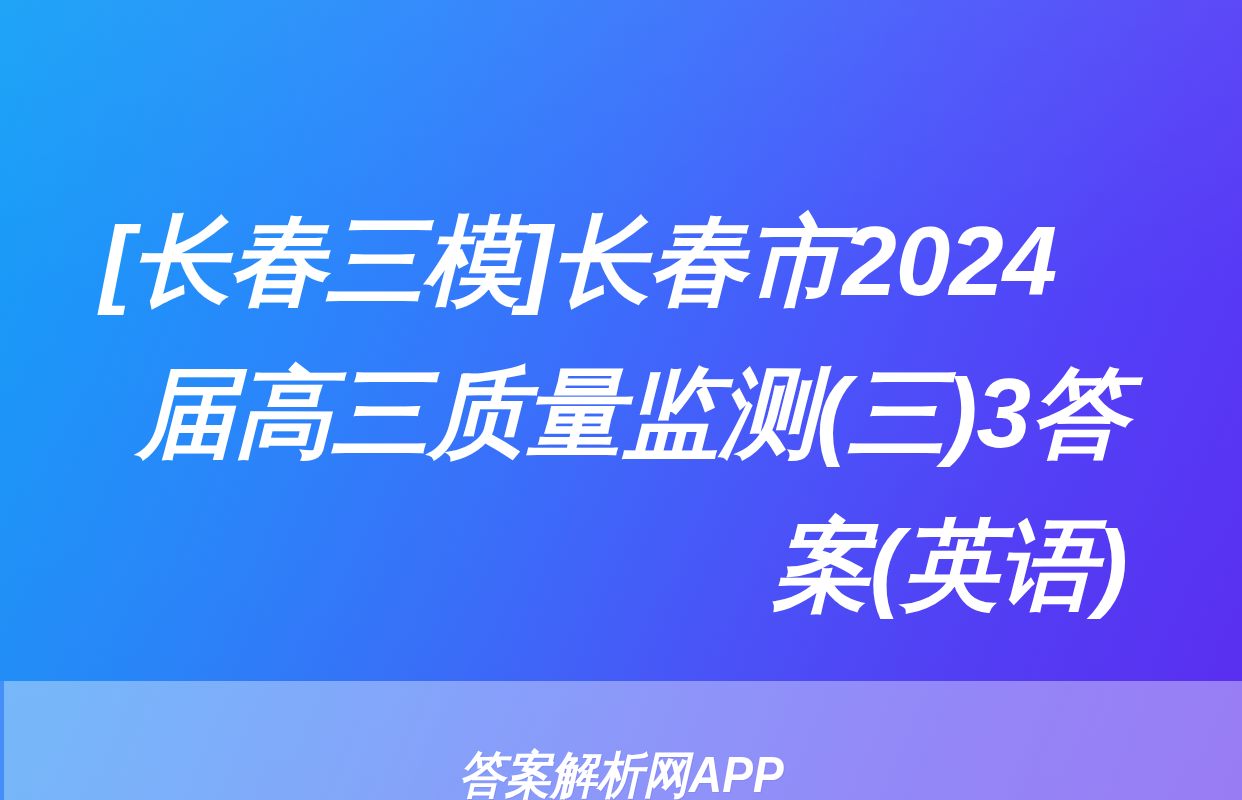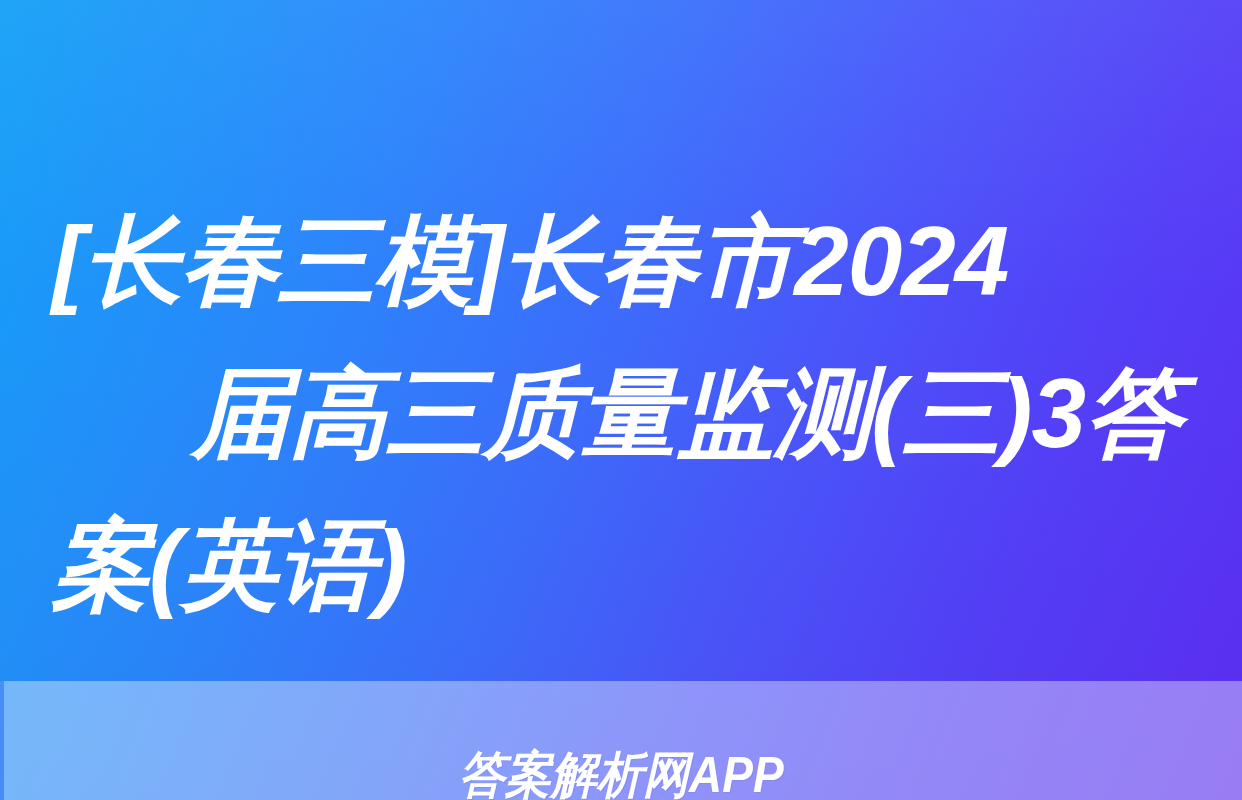--- a/index.html
+++ b/index.html
@@ -33,42 +33,42 @@
         rgba(255,255,255,0.05) 0%,
         rgba(255,255,255,0.00) 38%,
         rgba(0,0,0,0.02) 100%);
     pointer-events: none;
   }
 
   
   .title-block {
     position: absolute;
     left: 0;
-    right: 8px;
+    right: 15px;
     top: 185px;
-    padding: 0 52px;
+    padding: 0 100px;
     box-sizing: border-box;
     text-align: center;
     z-index: 3;
   }
 
   .title-line {
     display: block;
     color: #ffffff;
     font-size: 98px;
     line-height: 152px;
     font-weight: 700;
     font-style: italic;
     letter-spacing: -1px;
     white-space: nowrap;
   }
 
   .title-line.line-1 { text-align: left; }
   .title-line.line-2 { text-align: right; }
-  .title-line.line-3 { text-align: left; }
+  .title-line.line-3 { text-align: right; }
 
   
   .bottom-band {
     position: absolute;
     left: 0;
     right: 0;
     top: 681px;
     height: 119px;
     background: rgba(255, 255, 255, 0.38);
     z-index: 2;

